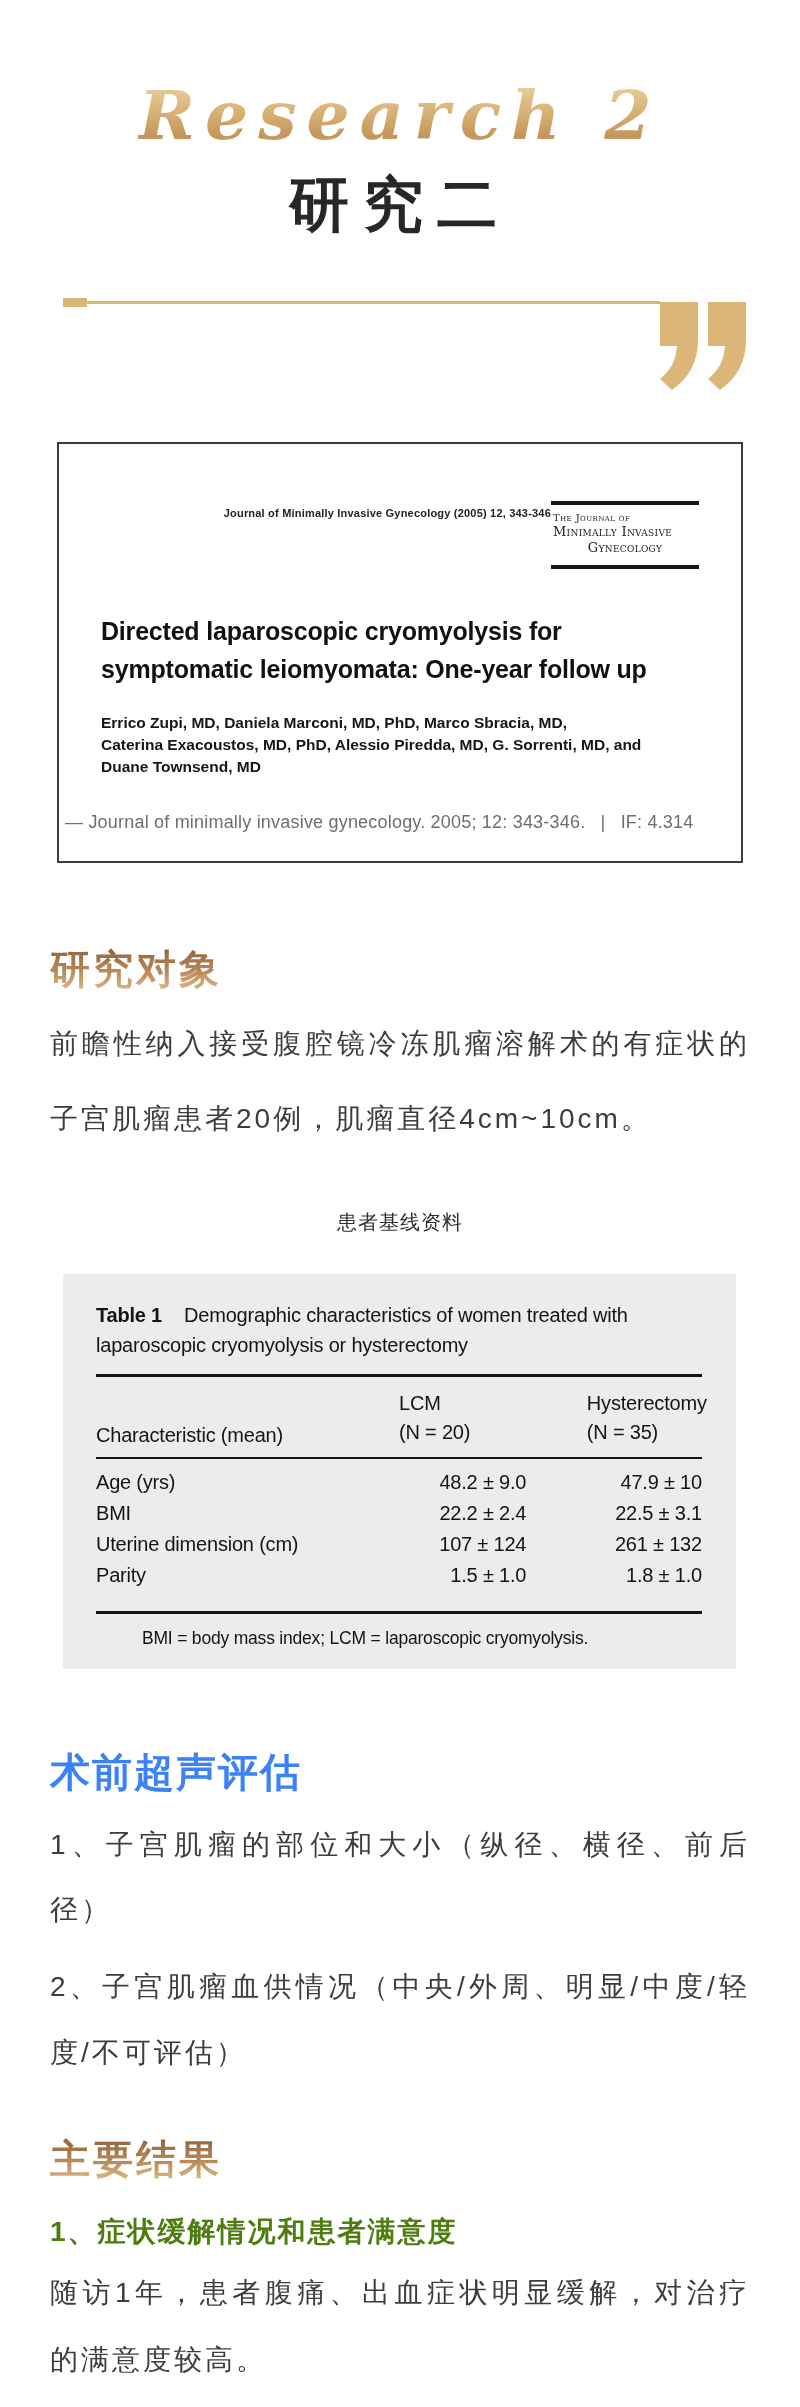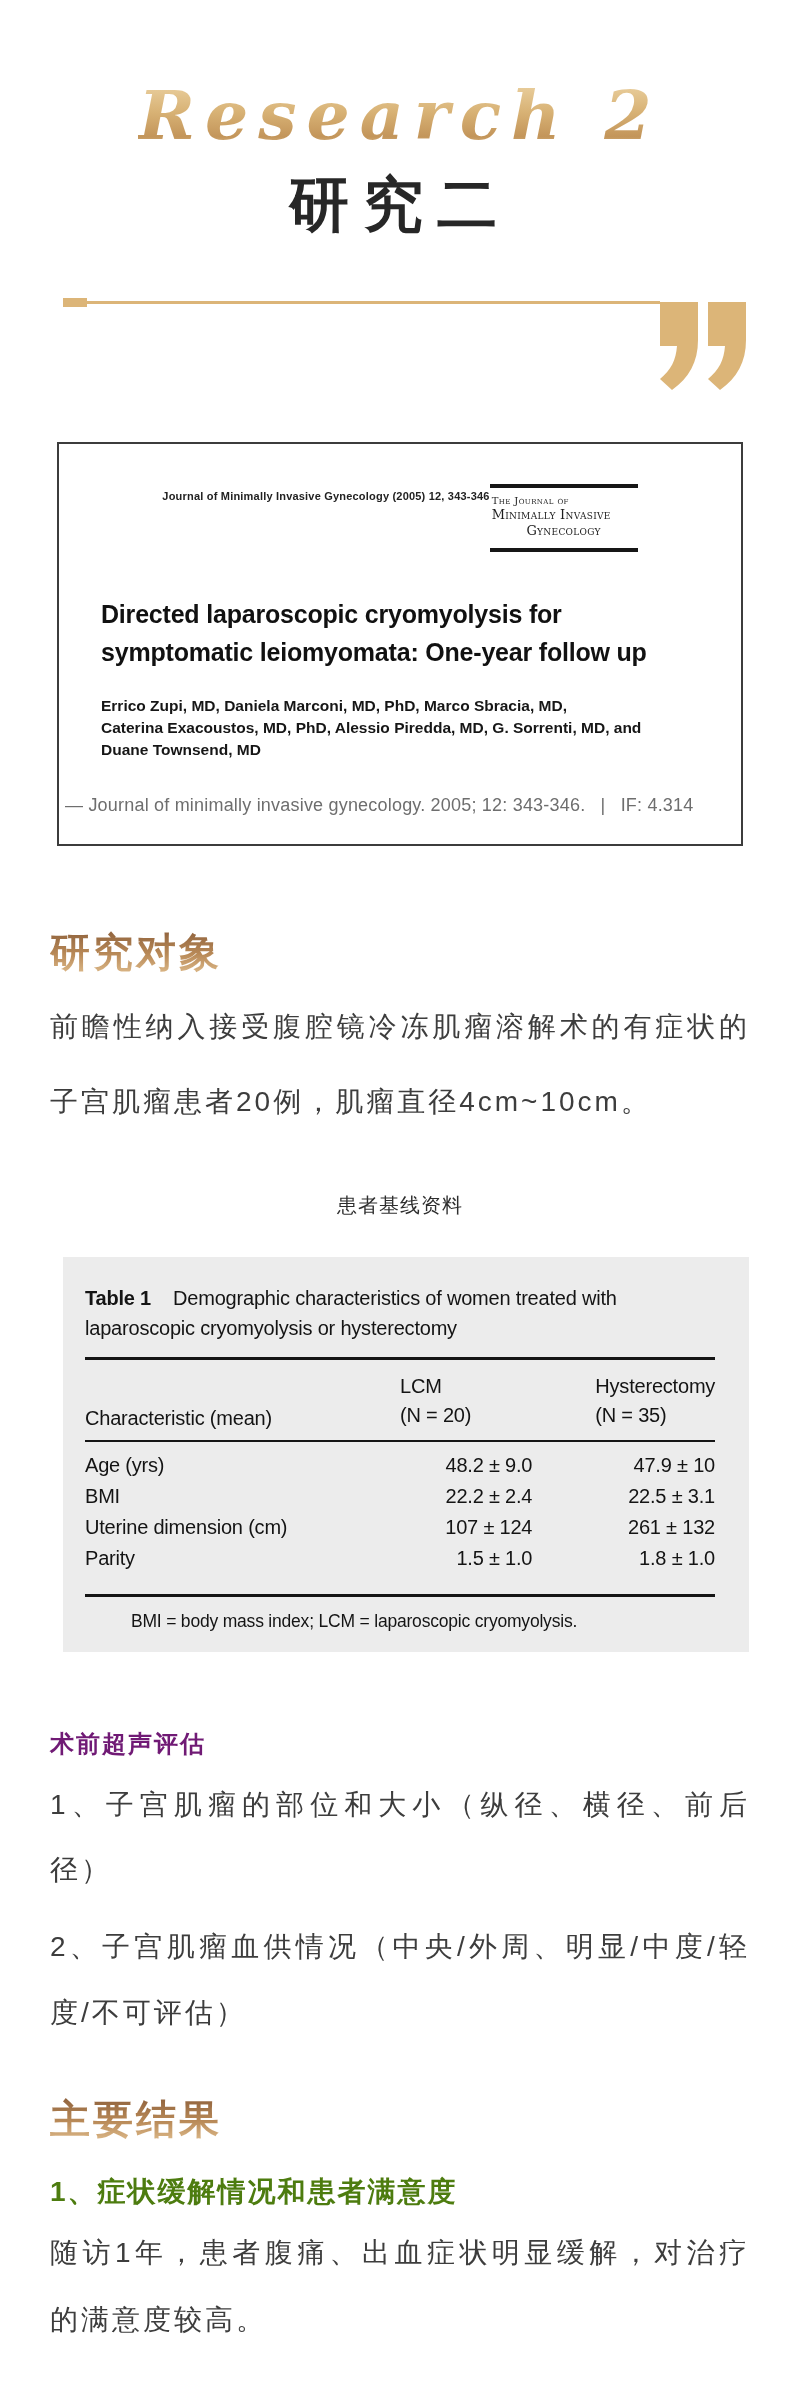--- a/index.html
+++ b/index.html
@@ -33,21 +33,21 @@
   .d-line { flex: 1 1 auto; height: 3px; background: #dcb578; margin-top: 3px; }
   .d-quote { flex: 0 0 auto; margin-top: 4px; margin-left: -2px; }
 
   
   .card {
     margin: 52px 7px 0 7px;
     border: 2px solid #3c3c3c;
     background: #ffffff;
     padding: 40px 42px 28px 42px;
   }
-  .card-top { display: flex; justify-content: center; align-items: flex-start; }
+  .card-top { display: flex; justify-content: flex-end; align-items: flex-start; margin-top: 17px; }
   .card-journal-line { font-size: 11px; font-weight: bold; color: #222; letter-spacing: 0.2px; padding-top: 6px; }
   .masthead { width: 148px; flex: 0 0 auto; font-family: "DejaVu Serif", serif; color: #1c1c1c; }
   .m-rule { height: 3px; border-top: 3px solid #161616; border-bottom: 1px solid #161616; }
   .m-rule.bottom { margin-top: 10px; }
   .m-text { padding: 7px 2px 0 2px; font-variant: small-caps; }
   .m-l1 { font-size: 10px; letter-spacing: 0.4px; }
   .m-l2 { font-size: 13px; letter-spacing: 0.3px; margin-top: 1px; }
   .m-l3 { font-size: 13px; letter-spacing: 0.3px; text-align: center; margin-top: 1px; margin-bottom: 8px; }
   .card-title {
     margin-top: 44px; font-size: 25px; font-weight: bold; color: #111;
@@ -61,36 +61,36 @@
   .card-cite .sep { margin: 0 10px; }
 
   
   .h-serif {
     font-family: "DejaVu Serif", serif;
     font-weight: bold; font-size: 40px; letter-spacing: 3px; line-height: 1.2;
     background: linear-gradient(180deg, #8b5e3a 0%, #b98a58 55%, #e0be8e 100%);
     -webkit-background-clip: text; background-clip: text; color: transparent;
     display: inline-block;
   }
-  .h-sans { font-size: 24px; font-weight: bold; color: #701a75; letter-spacing: 2px; }
+  .h-sans { font-size: 40px; font-weight: bold; color: #3b82f6; letter-spacing: 2px; }
   .h-sub  { font-size: 28px; font-weight: bold; color: #4d7c0f; letter-spacing: 2px; }
 
   
   .para {
     font-size: 28px; color: #3d3d3d; letter-spacing: 3px;
     line-height: 2.45; text-align: justify;
   }
   .sec1-h { margin-top: 82px; }
   .para1  { margin-top: 14px; line-height: 2.67; }
   .table-label { margin-top: 52px; text-align: center; font-size: 20px; color: #2e2e2e; letter-spacing: 1px; }
 
   
   .table-box {
-    margin: 38px 1px 0 13px; background: #ececec;
-    padding: 26px 34px 20px 22px; color: #141414;
+    margin: 38px 14px 0 13px; background: #ececec;
+    padding: 26px 34px 20px 33px; color: #141414;
   }
   .t-title { font-size: 20px; line-height: 1.5; letter-spacing: -0.2px; }
   .t-title .tt-bold { font-weight: bold; margin-right: 22px; }
   .t-rule-thick { border-top: 3px solid #151515; margin-top: 14px; }
   .t-rule-mid   { border-top: 2px solid #151515; }
   .t-rule-bot   { border-top: 3px solid #151515; margin-top: 10px; }
   .t-grid { display: grid; grid-template-columns: 50% 21% 10% 19%; }
   .t-head { padding: 12px 0 10px 0; align-items: end; font-size: 20px; letter-spacing: -0.2px; }
   .t-head .c2 div, .t-head .c4 div { line-height: 1.45; }
   .t-body { padding: 8px 0 10px 0; font-size: 20px; letter-spacing: -0.2px; }

